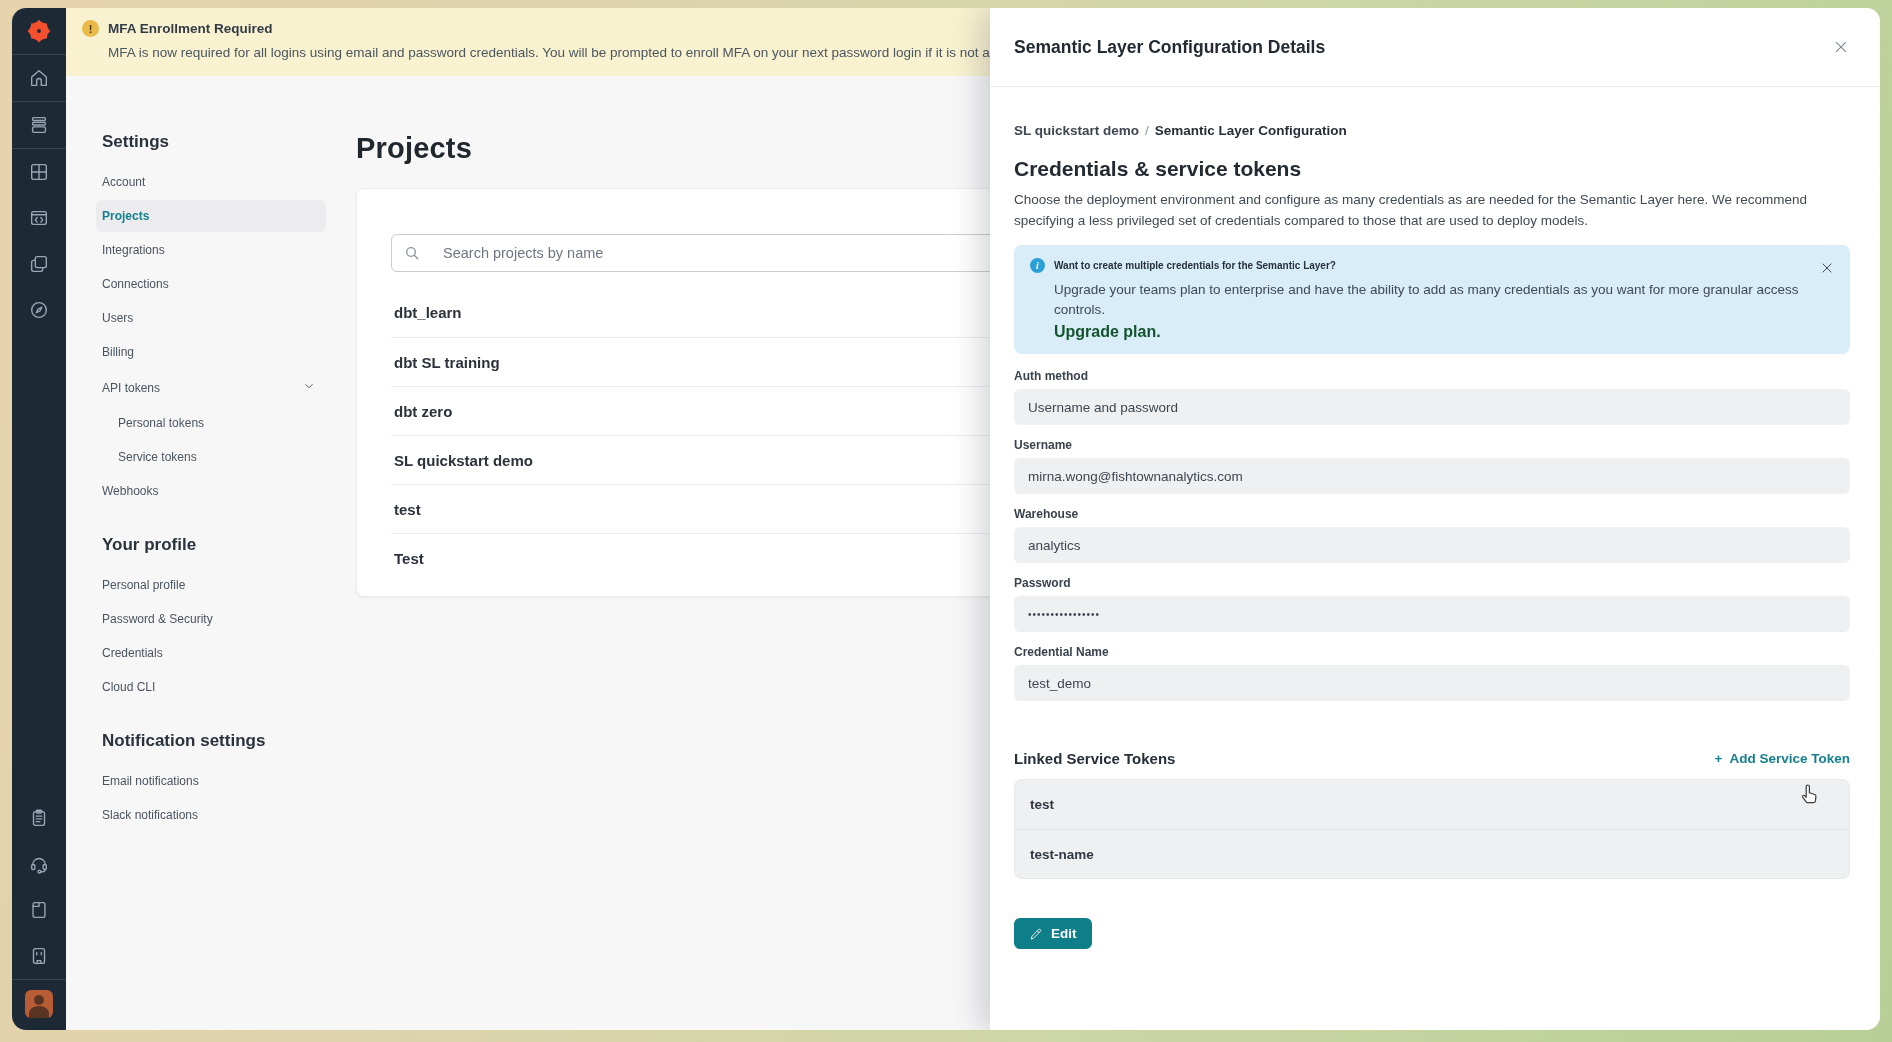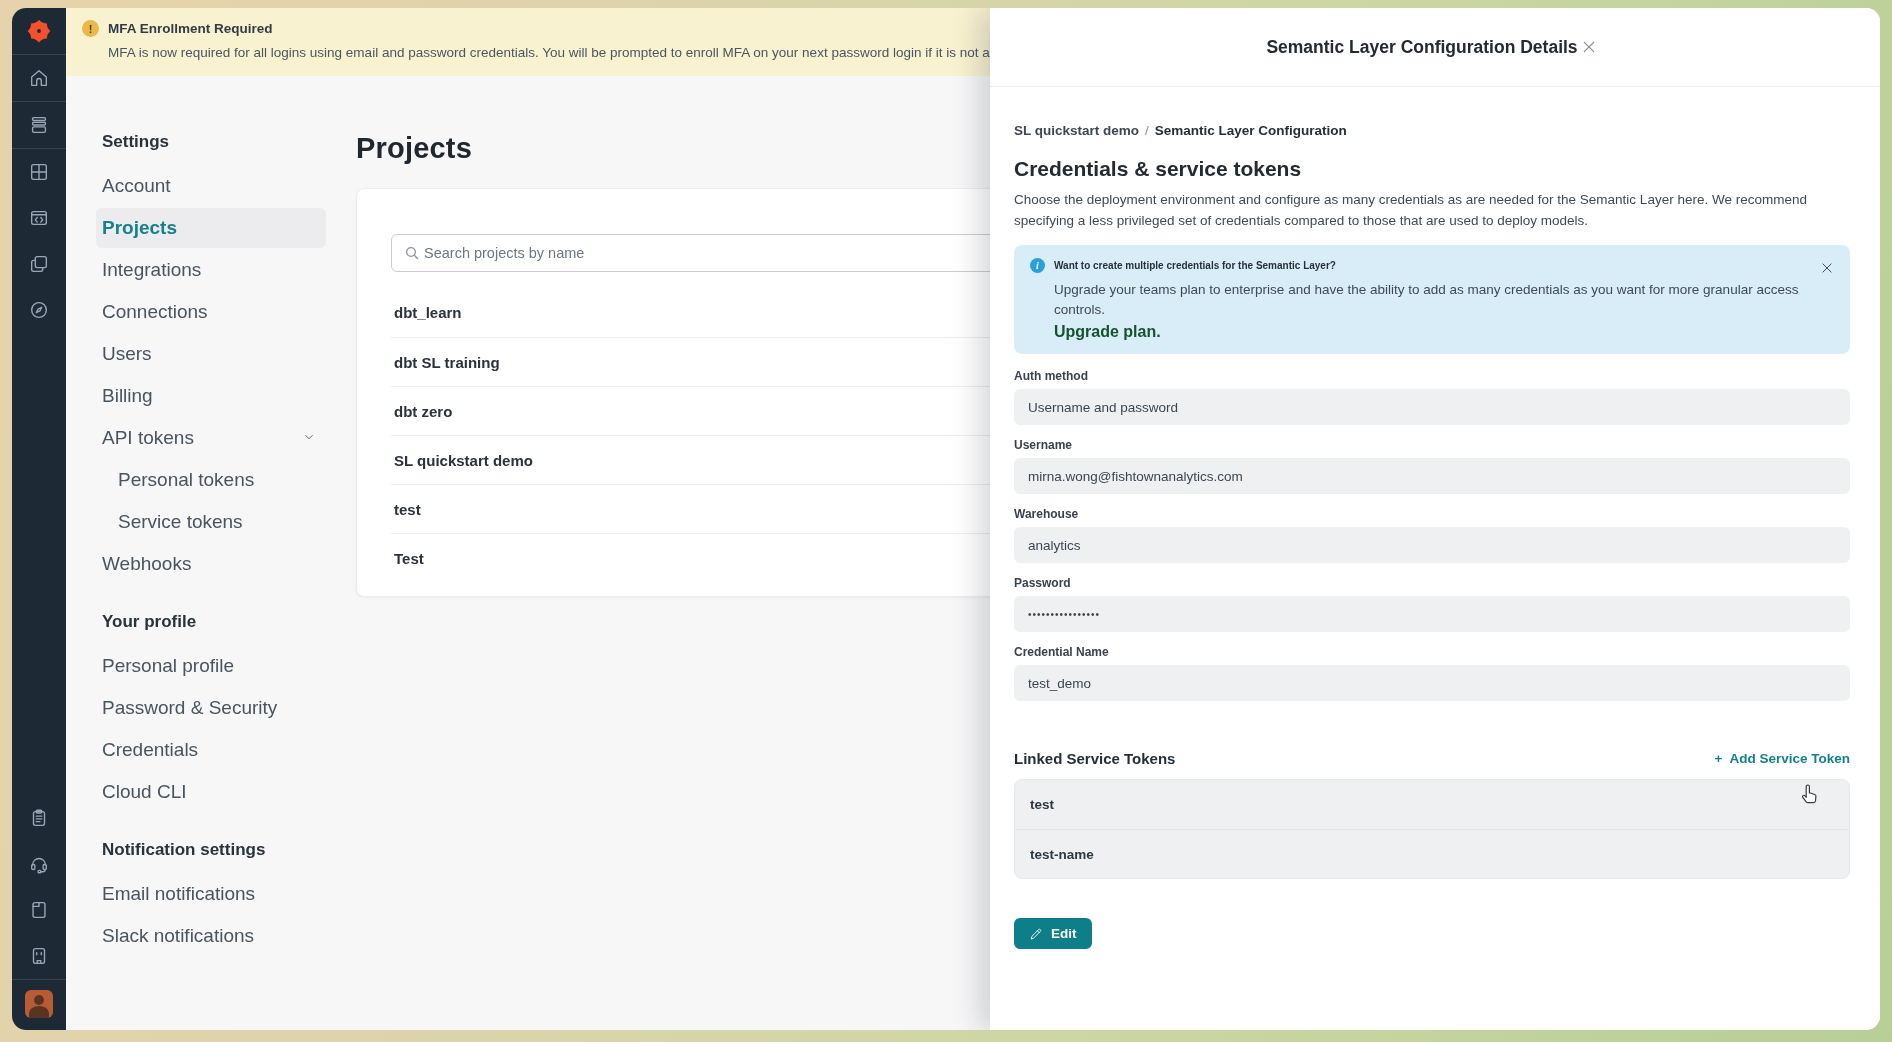--- a/index.html
+++ b/index.html
@@ -26,44 +26,44 @@
   .mfa { height:68px; background:#f8f2d0; padding:12px 18px 0 16px; }
   .mfa-row { display:flex; align-items:center; gap:9px; }
   .warn-ic { width:17px; height:17px; border-radius:50%; background:#e9b949; color:#4c3a10;
              font-size:11px; font-weight:bold; display:flex; align-items:center; justify-content:center; flex-shrink:0; }
   .mfa-title { font-size:13.5px; font-weight:bold; color:#333c46; }
   .mfa-body { margin:8px 0 0 26px; font-size:13.5px; color:#4c5660; white-space:nowrap; }
 
   .content { display:flex; padding:56px 0 0 30px; }
   .nav { width:230px; flex-shrink:0; }
   .nav-h { font-size:17px; font-weight:bold; color:#2a323c; margin:0 0 14px 6px; }
-  .nav-item { font-size:19px; color:#4a545f; padding:9px 10px 9px 6px; margin:2px 0; border-radius:6px;
+  .nav-item { font-size:12px; color:#4a545f; padding:9px 10px 9px 6px; margin:2px 0; border-radius:6px;
               display:flex; justify-content:space-between; align-items:center; cursor:pointer; }
   .nav-item.active { background:#ececee; color:#15808d; font-weight:bold; }
   .nav-item.indent { padding-left:22px; }
   .nav-gap { height:26px; }
   .chev svg { stroke:#4a545f; fill:none; stroke-width:1.6; }
 
   .proj { margin-left:30px; flex:1; }
   .proj-title { font-size:29px; font-weight:bold; color:#20272e; letter-spacing:.2px; }
   .card { margin-top:23px; width:1104px; background:#fff; border-radius:8px; border:1px solid #ececee;
           box-shadow:0 1px 3px rgba(20,30,40,.05); padding:45px 0 14px 34px; }
-  .search { display:flex; align-items:center; gap:4px; width:680px; height:38px; border:1px solid #c9ccd1;
+  .search { display:flex; align-items:center; gap:23px; width:680px; height:38px; border:1px solid #c9ccd1;
             border-radius:6px; padding:0 12px; background:#fff; }
   .search input { border:none; outline:none; flex:1; font-size:14.5px; color:#3d4650; background:transparent;
                   font-family:"Liberation Sans", sans-serif; }
   .search input::placeholder { color:#6d7683; }
   .rows { margin-top:16px; width:1010px; }
   .prow { height:49px; display:flex; align-items:center; font-size:15px; font-weight:600; color:#2b323b;
           border-top:1px solid #ebedef; padding-left:3px; cursor:pointer; }
 
   
   .panel { position:absolute; right:0; top:0; bottom:0; width:890px; background:#fff; z-index:10;
            box-shadow:-10px 0 28px rgba(20,30,40,.18); }
-  .p-head { height:79px; display:flex; align-items:center; justify-content:center;
+  .p-head { height:79px; display:flex; align-items:center; justify-content:space-between;
             padding:0 28px 0 24px; border-bottom:1px solid #eceef0; }
   .p-title { font-size:17.5px; font-weight:bold; color:#232a32; }
   .x-btn { width:22px; height:22px; cursor:pointer; display:flex; align-items:center; justify-content:center; }
   .x-btn svg { stroke:#7c8794; stroke-width:1.6; stroke-linecap:round; }
   .p-body { padding:36px 30px 0 24px; }
   .crumb { font-size:13.5px; color:#3d4751; }
   .crumb .c1 { font-weight:600; cursor:pointer; }
   .crumb .sep { color:#8b949e; margin:0 6px; }
   .crumb .c2 { font-weight:bold; color:#262f38; }
   .h2 { font-size:21px; font-weight:bold; color:#232a32; margin-top:19px; }

